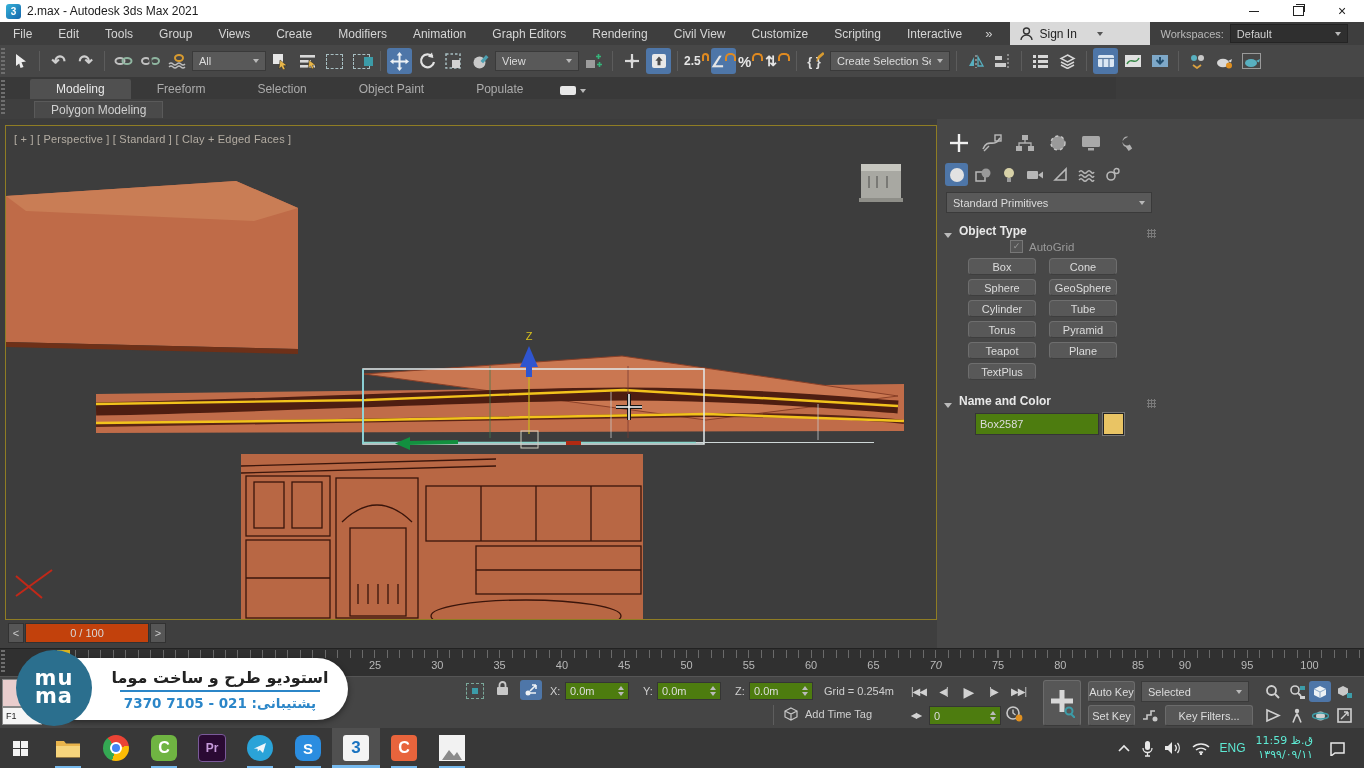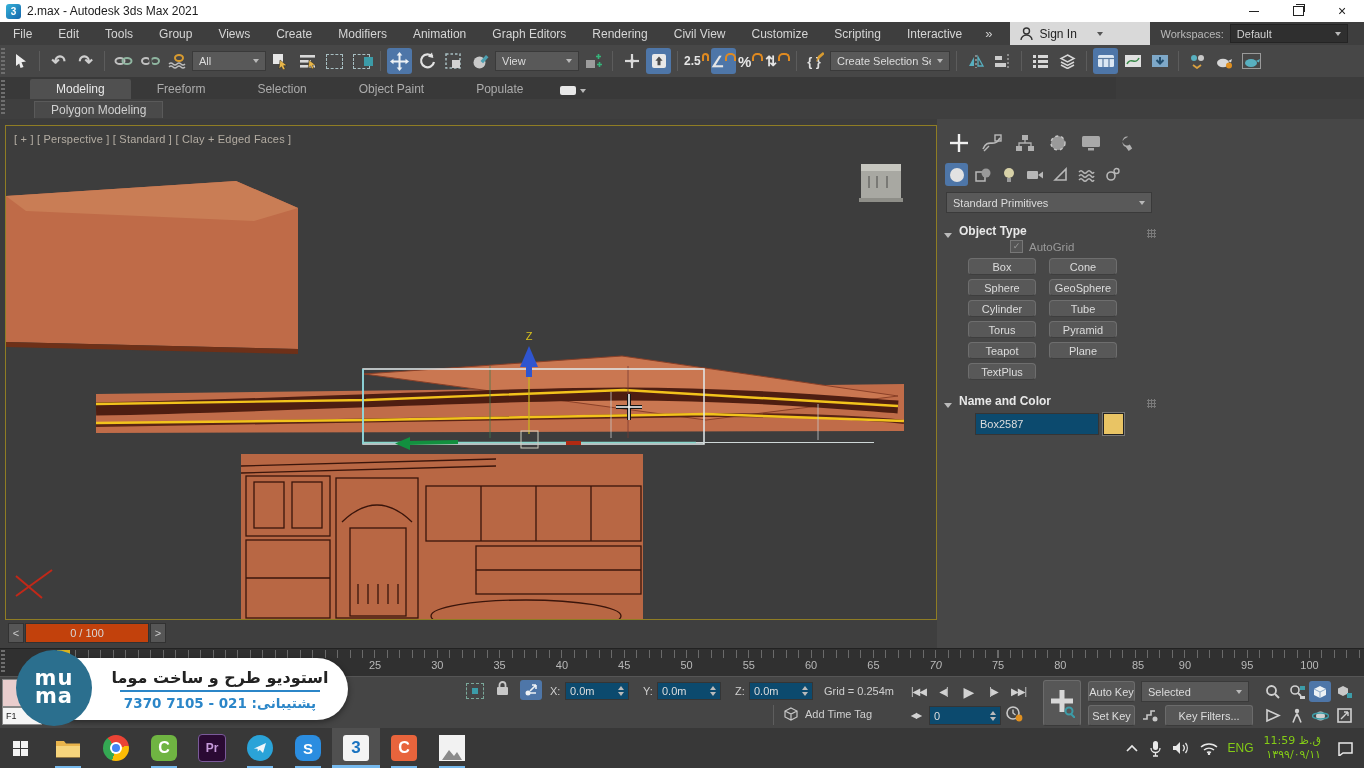--- a/index.html
+++ b/index.html
@@ -67,21 +67,21 @@
           display:flex;align-items:center;justify-content:center;box-sizing:border-box}
   #tb-track{position:absolute;top:3px;left:25px;width:124px;height:20px;background:#c2410c;border:1px solid #323232;
             display:flex;align-items:center;justify-content:center;color:#d8d8d8;font-size:11px;box-sizing:border-box}
   #ruler{top:648px;left:0;width:1364px;height:28px;background:#303030;border-top:1px solid #222;box-sizing:border-box}
   #ruler-ticks{position:absolute;left:63px;right:0;top:1px;height:8px;
      background:repeating-linear-gradient(90deg,#6a6a6a 0 1px,transparent 1px 12.46px)}
   .rlabel{position:absolute;top:10px;transform:translateX(-50%);color:#b8b8b8;font-size:11px}
   #frame-marker{position:absolute;left:57px;top:1px;width:13px;height:7px;background:#d8b31e}
   
   #statusbar{top:676px;left:0;width:1364px;height:52px;background:#454545;border-top:1px solid #555;box-sizing:border-box;color:#ccc}
-  .field{position:absolute;height:18px;background:#0c4a6e;border:1px solid #353535;display:flex;align-items:center;
+  .field{position:absolute;height:18px;background:#4d7c0f;border:1px solid #353535;display:flex;align-items:center;
          font-size:11px;color:#ddd;padding:0 4px;box-sizing:border-box}
   .spin{margin-left:auto;display:flex;flex-direction:column;gap:2px;padding-left:4px}
   .spin i{width:0;height:0;border-left:3px solid transparent;border-right:3px solid transparent}
   .spin .up{border-bottom:4px solid #bbb}.spin .dn{border-top:4px solid #bbb}
   .slabel{position:absolute;font-size:11px;color:#cfcfcf}
   .sbtn{position:absolute;background:#575757;border:1px solid #6b6b6b;border-bottom-color:#3a3a3a;border-radius:3px;color:#ddd;
         font-size:11px;display:flex;align-items:center;justify-content:center;box-sizing:border-box}
   .media{width:23px;height:21px;display:flex;align-items:center;justify-content:center;color:#d2d2d2;font-size:10px;letter-spacing:-1px}
   .navico{position:absolute;width:22px;height:21px;display:flex;align-items:center;justify-content:center}
   
@@ -98,21 +98,21 @@
   #taskbar{top:728px;left:0;width:1364px;height:40px;background:#383838;display:flex;align-items:center;box-sizing:border-box}
   #startbtn{width:40px;height:40px;display:flex;align-items:center;justify-content:center}
   #searchbox{width:350px;height:40px;background:#f2f2f2;border:1px solid #9a9a9a;display:flex;align-items:center;gap:10px;
              padding:0 12px;box-sizing:border-box}
   #searchbox input{border:none;outline:none;background:transparent;font-size:14px;color:#444;width:270px;font-family:"Liberation Sans",sans-serif}
   .appcell{width:48px;height:40px;display:flex;align-items:center;justify-content:center;position:relative}
   .appcell.active{background:#505050}
   .underline{position:absolute;bottom:0;left:11px;width:26px;height:2px;background:#76b9ed}
   .underline.full{left:0;width:48px;height:3px}
   .sq{border-radius:6px;display:flex;align-items:center;justify-content:center;font-weight:bold}
-  #tray{margin-left:auto;display:flex;align-items:center;gap:10px;padding-right:10px;color:#84cc16}
+  #tray{margin-left:auto;display:flex;align-items:center;gap:10px;padding-right:18px;color:#5eead4}
   #clock{font-size:11px;line-height:1.25;text-align:right;font-family:"DejaVu Sans",sans-serif}
 </style>
 </head>
 <body>
 
 <div id="titlebar" class="r">
   <div class="appico">3</div>
   <span>2.max - Autodesk 3ds Max 2021</span>
   <div class="wbtns">
     <div class="wbtn">

